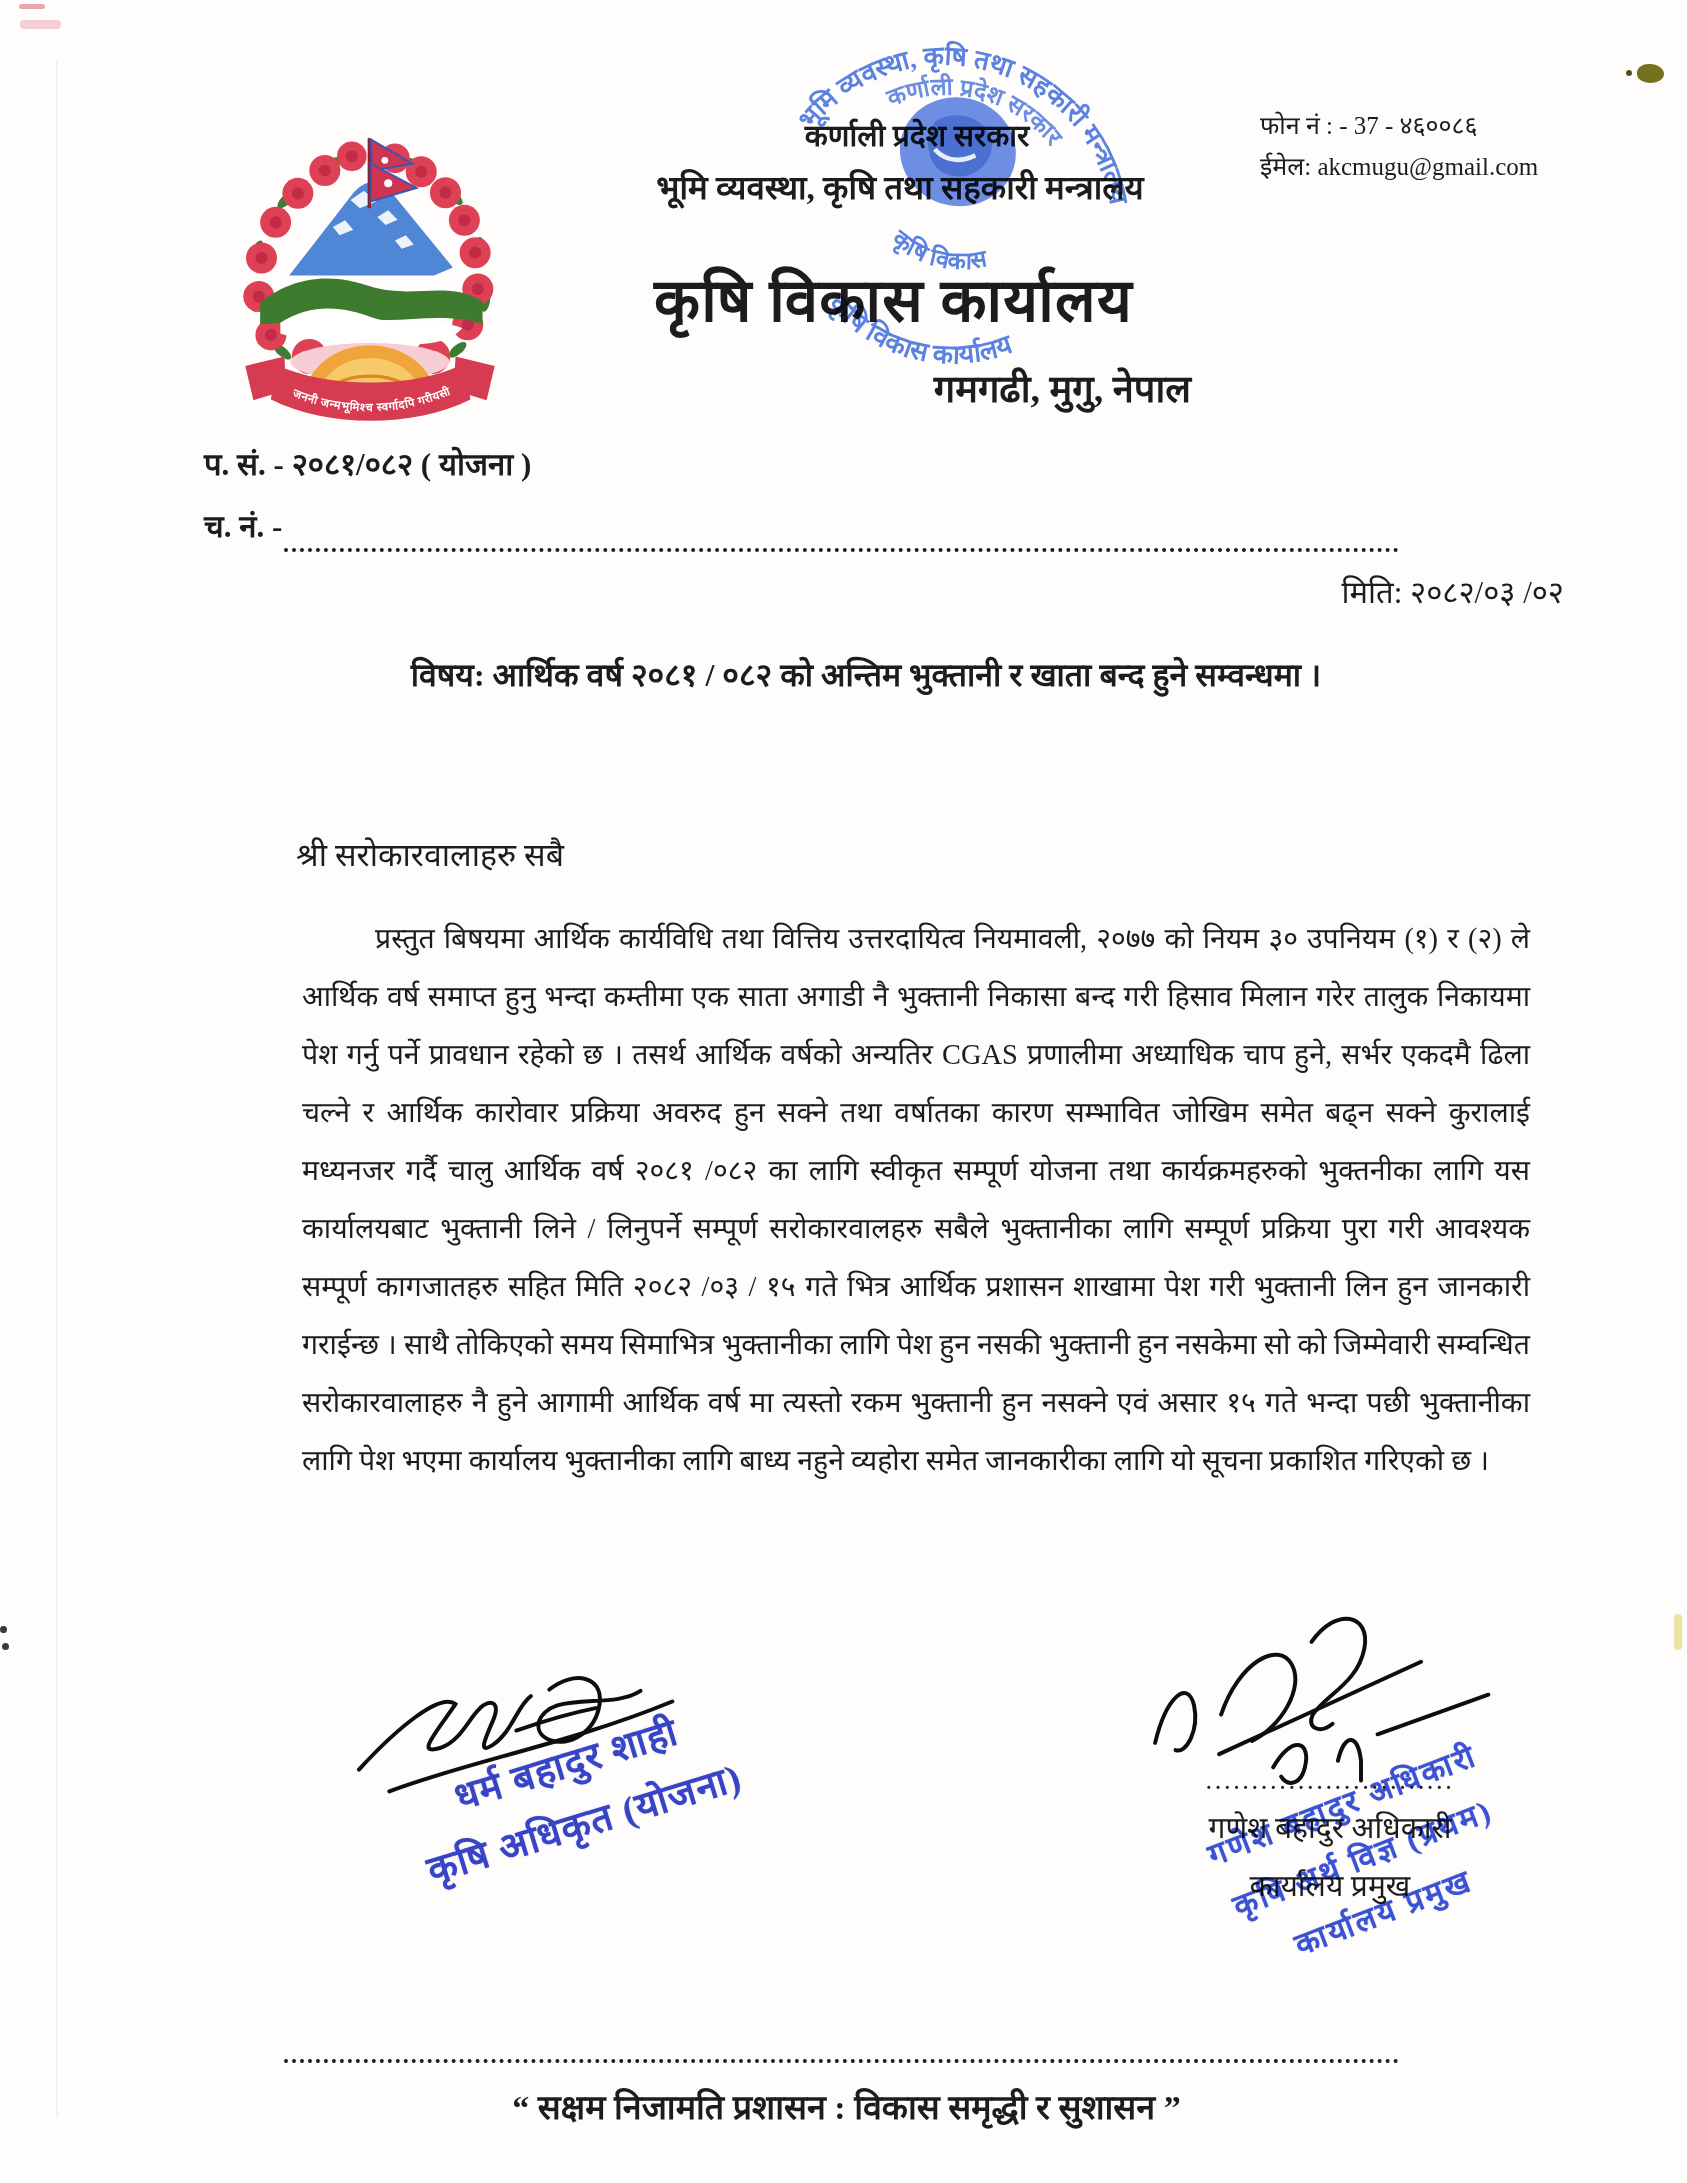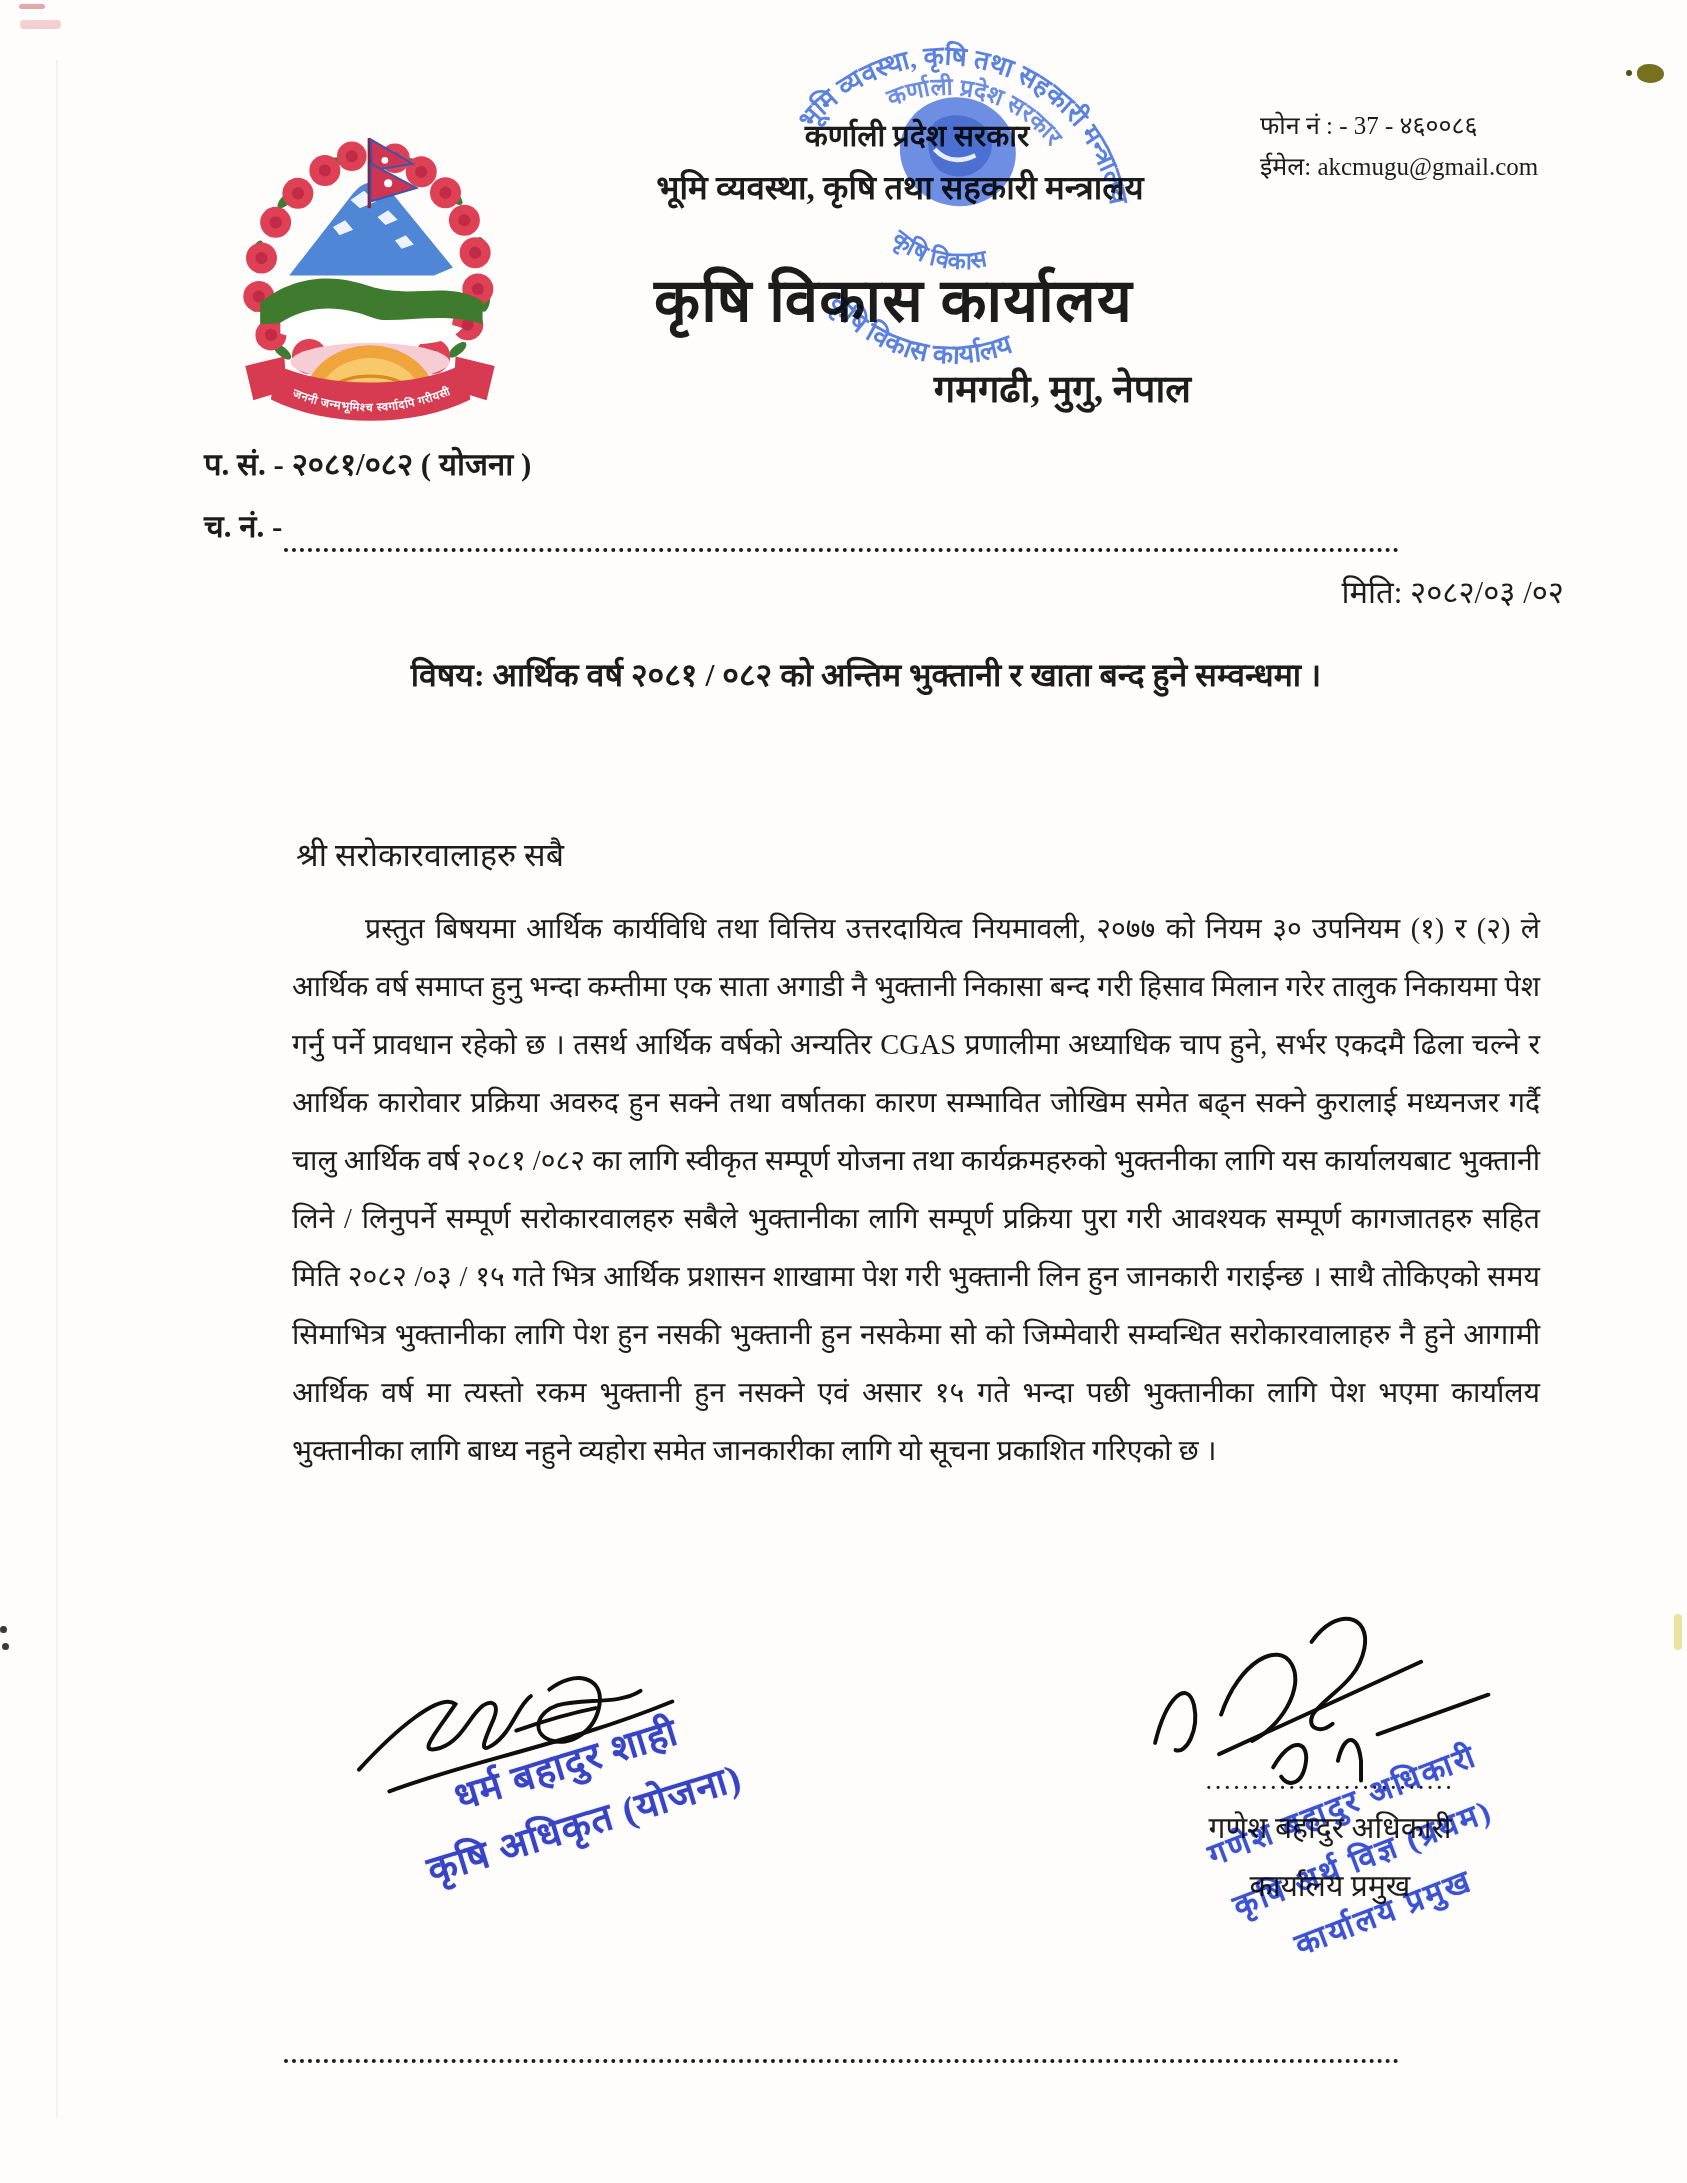--- a/index.html
+++ b/index.html
@@ -13,21 +13,21 @@
   .hdr-directorate{font-size:33px;font-weight:bold;}
   .hdr-office{font-size:60px;font-weight:bold;letter-spacing:1.3px;}
   .hdr-location{font-size:38px;font-weight:bold;text-align:right;}
   .contact{font-size:25px;line-height:1.65;}
   .refline{font-size:31px;font-weight:bold;line-height:1.0;}
   .dotline{height:0;border-top:4.6px dotted #1b1b1b;}
   .dateline{font-size:31px;text-align:right;}
   .subject{font-size:32px;font-weight:600;}
   .salutation{font-size:32px;}
   .bodytext{font-size:28.4px;line-height:58px;text-align:justify;}
-  .bodytext p{margin:6px;text-indent:73px;}
+  .bodytext p{margin:16px;text-indent:73px;}
   .stampblue{color:#2735c4;mix-blend-mode:multiply;opacity:0.93;}
   .stamp-left{font-size:38px;font-weight:bold;line-height:1.62;letter-spacing:1.3px;
               transform:rotate(-17deg);text-align:center;
               text-shadow:0 0 1.3px rgba(39,53,196,0.35);}
   .stamp-right{font-size:31px;font-weight:bold;line-height:1.85;letter-spacing:2.6px;
                transform:rotate(-21deg);text-align:center;color:#2c46d4;
                text-shadow:0 0 1.3px rgba(44,70,212,0.35);}
   .printed-name{font-size:30px;line-height:1.0;}
   .printed-title{font-size:30px;line-height:1.0;}
   .sig-dots{font-size:26.5px;letter-spacing:2.6px;}
@@ -250,15 +250,16 @@
   <div class="abs ctr printed-name" style="left:1145px;top:1813px;width:370px;">गणेश बहादुर अधिकारी</div>
   <div class="abs ctr printed-title" style="left:1145px;top:1871px;width:370px;">कार्यालय प्रमुख</div>
 
   <div class="abs stampblue stamp-right" style="left:1138px;top:1773px;width:450px;">
     <div>गणेश बहादुर अधिकारी</div>
     <div>कृषि अर्थ विज्ञ (प्रथम)</div>
     <div>कार्यालय प्रमुख</div>
   </div>
 
   <div class="abs dotline" style="left:284px;top:2059px;width:1115px;"></div>
+  <div class="abs ctr footer-motto" style="left:284px;top:2083px;width:1125px;">“ सक्षम निजामति प्रशासन :  विकास समृद्धी र सुशासन  ”</div>
 
 </div>
 
 
 </body></html>

